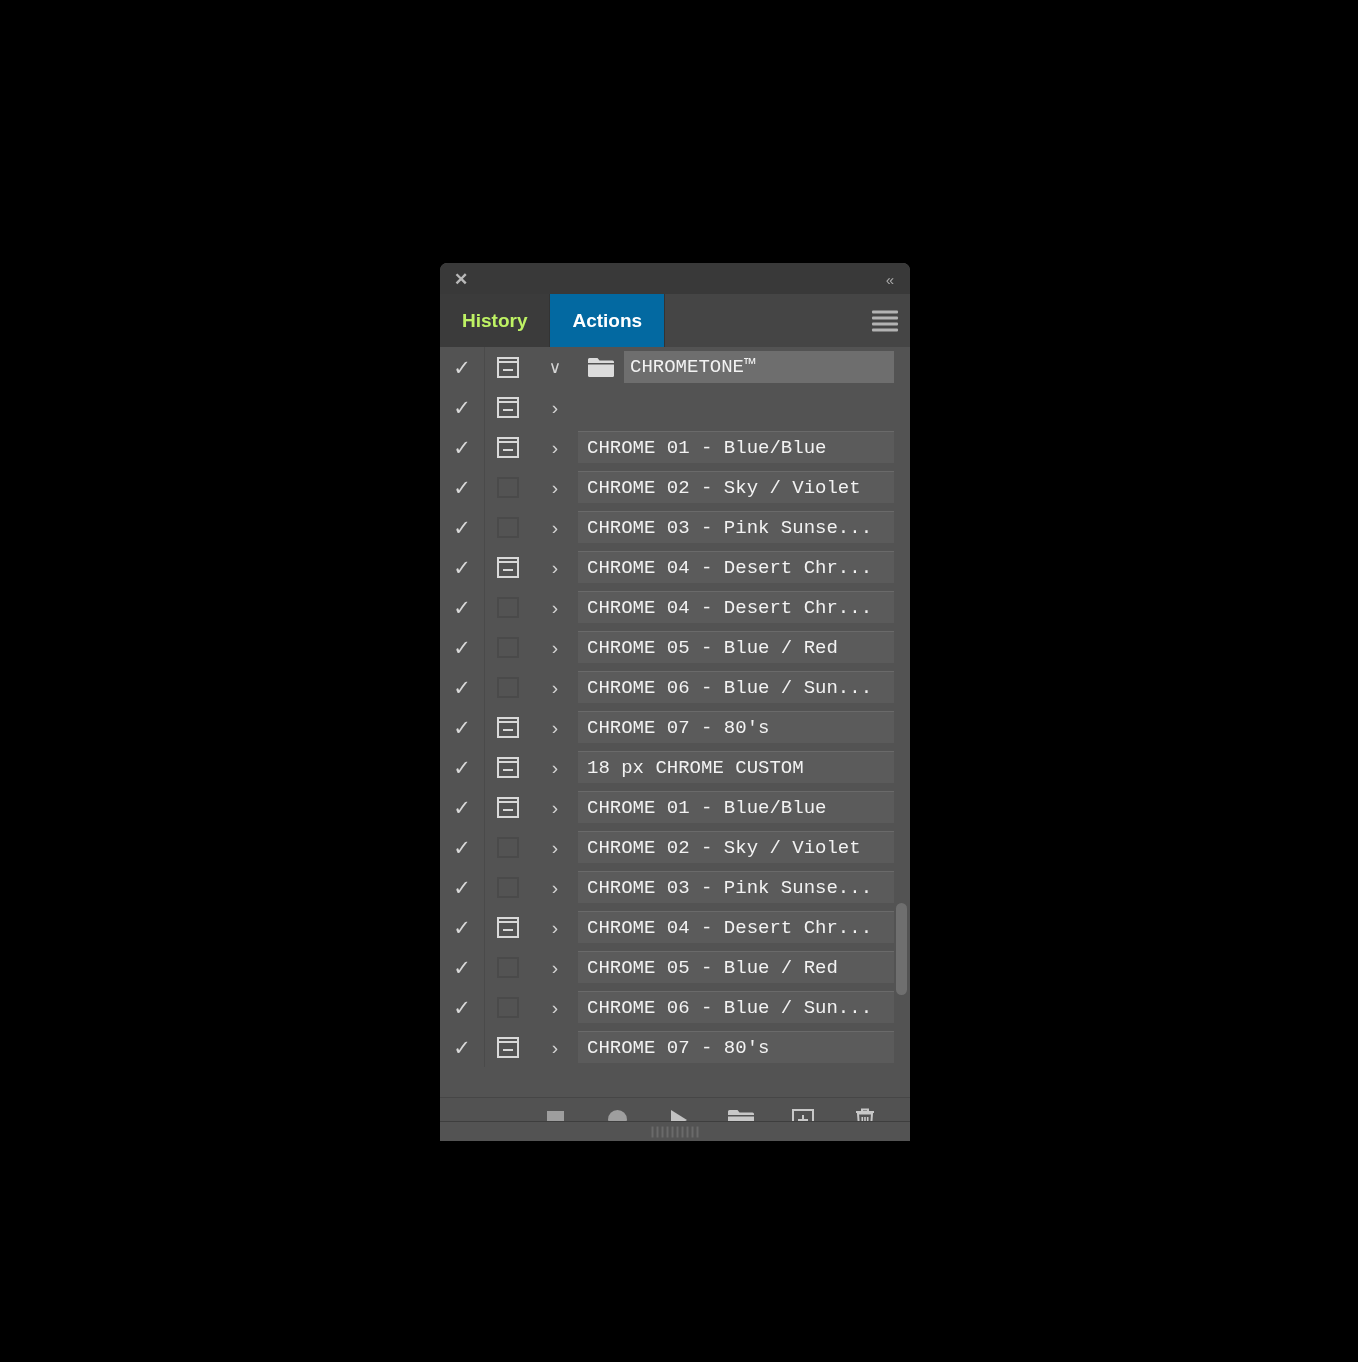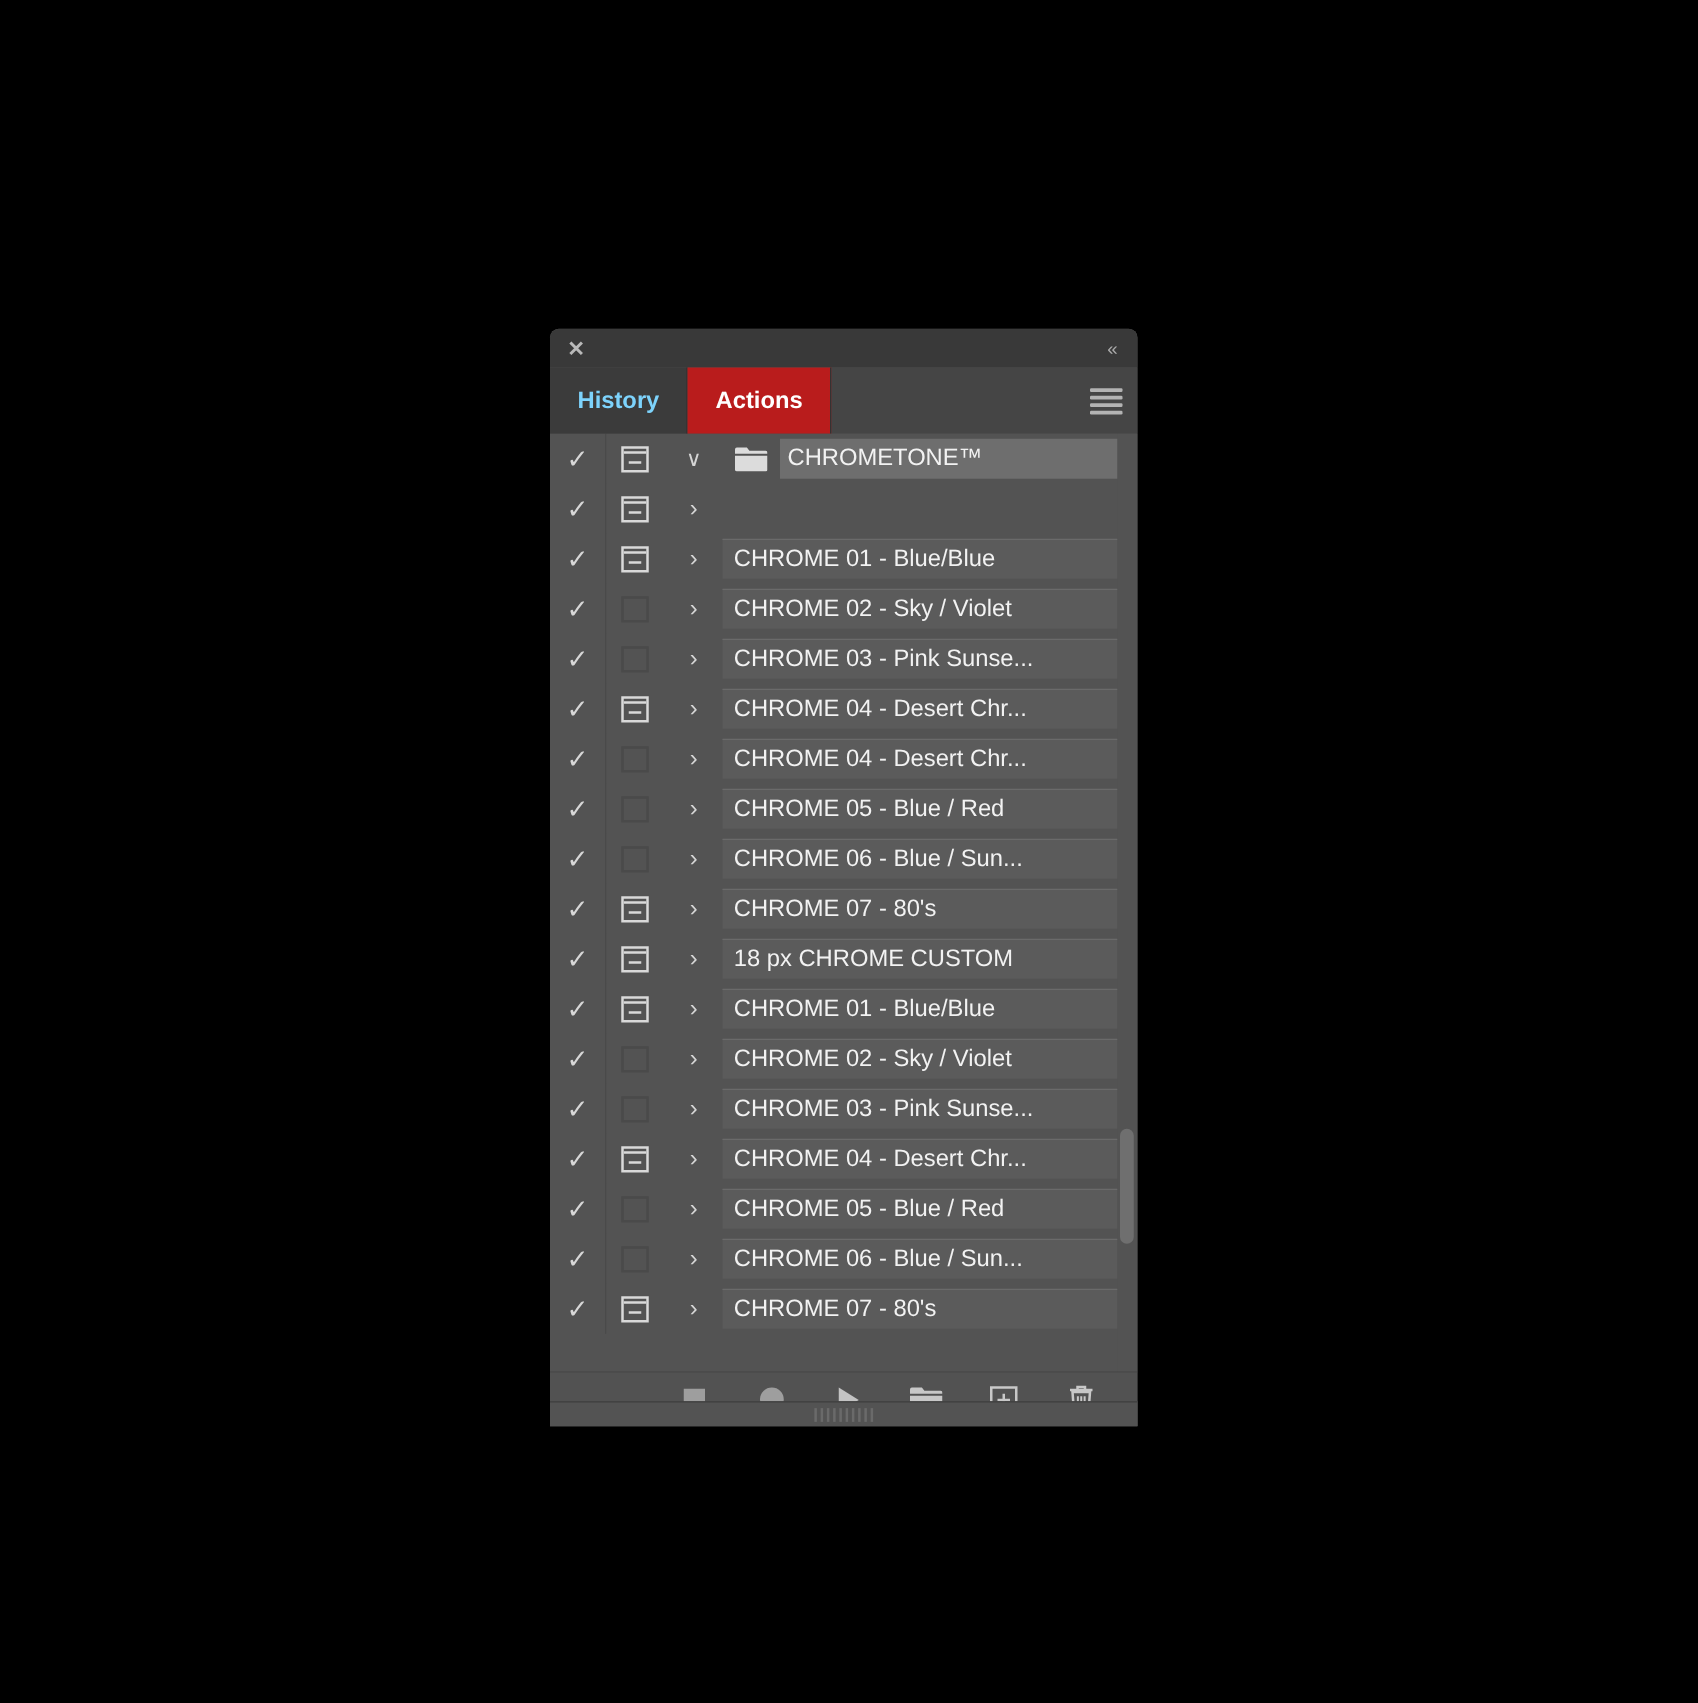--- a/index.html
+++ b/index.html
@@ -48,28 +48,28 @@
   .tabstrip{
     position:relative;
     height:53px; flex:0 0 53px;
     background:#454545;
     display:flex; align-items:stretch;
   }
   .tab{
     display:flex; align-items:center; justify-content:center;
     padding:0 22px;
     font-size:19px; font-weight:bold;
-    color:#7dd3fc;
+    color:#bef264;
     background:#3b3b3b;
     cursor:pointer; user-select:none;
     border-right:1px solid #333;
   }
   .tab.active{
     color:#ffffff;
-    background:#b91c1c;
+    background:#0369a1;
   }
   .panel-menu{
     position:absolute; right:12px; top:50%;
     transform:translateY(-50%);
     width:26px; height:21px;
     display:flex; flex-direction:column; justify-content:space-between;
     cursor:pointer;
   }
   .panel-menu i{ display:block; height:3px; background:#b3b3b3; border-radius:1px; }
 
@@ -141,21 +141,21 @@
   .c-name{
     flex:1 1 auto;
     position:relative;
     height:32px;
     display:flex; align-items:center;
     background:#5b5b5b;
     border-top:1px solid #6a6a6a;
     color:#f2f2f2;
     font-size:19px;
     padding-left:9px;
-    white-space:nowrap; overflow:hidden;
+    white-space:nowrap; overflow:hidden;font-family:Liberation Mono, monospace;
   }
   .row.folderrow .c-name{
     background:#6e6e6e;
     border-top:none;
     padding-left:6px;
   }
   .row.folderrow{ height:40px; }
 
   
   .scrolltrack{

